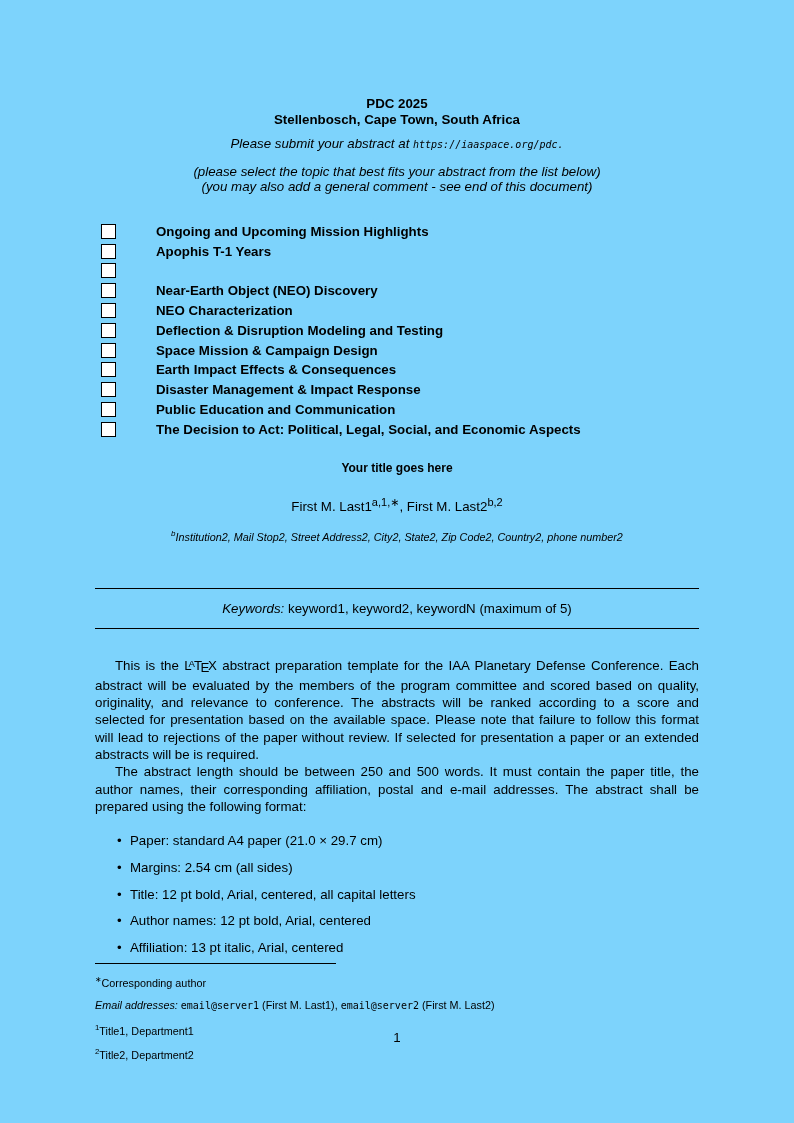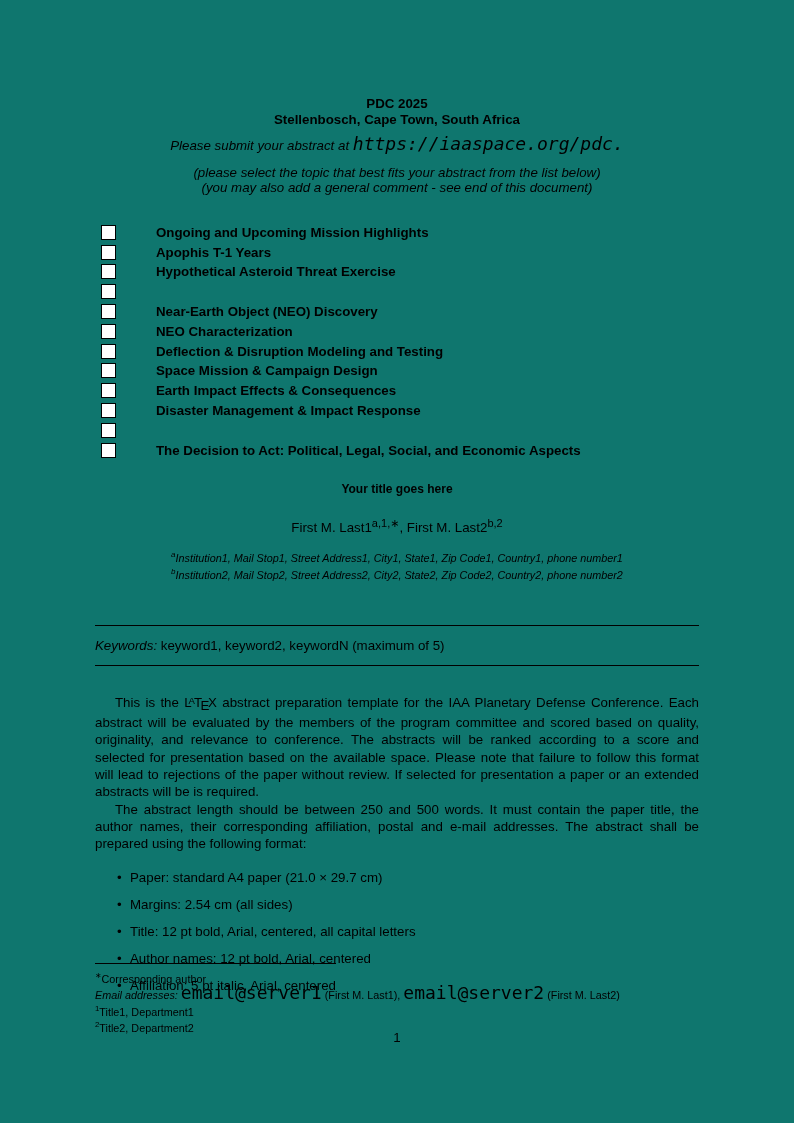--- a/index.html
+++ b/index.html
@@ -1,31 +1,31 @@
 <!DOCTYPE html>
 <html><head>
 <meta charset="utf-8">
 <style>
   html,body { margin:0; padding:0; background:#e8e8e8; }
   .page {
     position: relative;
     width: 794px;
     height: 1123px;
     margin: 0 auto;
-    background: #0f766e;
+    background: #7dd3fc;
     color: #000000;
     font-family: "Liberation Sans", sans-serif;
     font-size: 13.3px;
     box-sizing: border-box;
     padding: 96px 95px 0 95px;
     overflow: hidden;
   }
   .center { text-align: center; }
   .it { font-style: italic; }
-  .mono { font-family: "DejaVu Sans Mono", "Liberation Mono", monospace; font-size: 18px; }
+  .mono { font-family: "DejaVu Sans Mono", "Liberation Mono", monospace; font-size: 10px; }
 
   .header-line { font-weight: bold; line-height: 15.5px; }
   .submit-line { font-style: italic; margin-top: 9px; line-height: 16px; }
   .note-line { font-style: italic; line-height: 15px; }
   .note-first { margin-top: 11px; }
 
   .topics { margin-top: 25px; }
   .topic-row { display: flex; align-items: flex-end; height: 19.8px; gap: 30px; }
   .checkbox {
     width: 15px; height: 15px;
@@ -39,38 +39,38 @@
   .topic-label { font-weight: bold; white-space: nowrap; }
 
   .doc-title { margin-top: 24px; font-size: 12px; font-weight: bold; text-align: center; }
   .authors { margin-top: 21px; text-align: center; }
   .authors sup { font-size: 11px; }
   .affiliations { margin-top: 13px; text-align: center; font-style: italic; font-size: 10.8px; line-height: 14px; }
   .affiliations sup { font-size: 8px; }
 
   .rule { border: none; border-top: 1px solid #000; margin: 0; }
   .rule-top { margin-top: 44px; }
-  .keywords-line { padding: 12px 0 12px 0; }
+  .keywords-line { padding: 12px 0 12px 0; text-align: center; }
 
   .body-par {
     margin: 0; padding: 0;
     text-align: justify;
     line-height: 17.3px;
     text-indent: 20px;
   }
   .par-first { margin-top: 26px; }
 
   .latex-a { font-size: 0.72em; vertical-align: 0.3em; margin-left: -0.33em; margin-right: -0.1em; }
   .latex-e { vertical-align: -0.21em; margin-left: -0.11em; margin-right: -0.1em; }
 
   .bullets { list-style: none; margin: 17px 0 0 0; padding: 0 0 0 22px; }
   .bullets li { position: relative; padding-left: 13px; margin-bottom: 9.5px; line-height: 17.3px; }
   .bullets li::before { content: "•"; position: absolute; left: 0; top: 0; }
 
-  .footnotes { position: absolute; left: 95px; right: 100px; top: 963px; font-size: 10.8px; line-height: 14px; }
+  .footnotes { position: absolute; left: 95px; right: 100px; top: 963px; font-size: 10.8px; line-height: 22px; }
   .fn-rule { width: 241px; border: none; border-top: 1px solid #000; margin: 0 0 5px 0; }
   .footnotes sup { font-size: 7.8px; }
 
   .page-number { position: absolute; left: 0; right: 0; top: 1030px; text-align: center; }
 </style>
 </head>
 <body>
 
 <div class="page">
 
@@ -83,24 +83,20 @@
   </div>
 
   <div class="topics">
     <div class="topic-row">
         <span class="checkbox"></span>
         <span class="topic-label">Ongoing and Upcoming Mission Highlights</span>
       </div>
     <div class="topic-row">
         <span class="checkbox"></span>
         <span class="topic-label">Apophis T-1 Years</span>
-      </div>
-    <div class="topic-row">
-        <span class="checkbox"></span>
-        <span class="topic-label">Hypothetical Asteroid Threat Exercise</span>
       </div>
     <div class="topic-row">
         <span class="checkbox"></span>
       </div>
     <div class="topic-row">
         <span class="checkbox"></span>
         <span class="topic-label">Near-Earth Object (NEO) Discovery</span>
       </div>
     <div class="topic-row">
         <span class="checkbox"></span>
@@ -117,50 +113,50 @@
     <div class="topic-row">
         <span class="checkbox"></span>
         <span class="topic-label">Earth Impact Effects &amp; Consequences</span>
       </div>
     <div class="topic-row">
         <span class="checkbox"></span>
         <span class="topic-label">Disaster Management &amp; Impact Response</span>
       </div>
     <div class="topic-row">
         <span class="checkbox"></span>
+        <span class="topic-label">Public Education and Communication</span>
       </div>
     <div class="topic-row">
         <span class="checkbox"></span>
         <span class="topic-label">The Decision to Act: Political, Legal, Social, and Economic Aspects</span>
       </div>
   </div>
 
   <div class="doc-title">Your title goes here</div>
 
   <div class="authors"><span>First M. Last1</span><sup>a,1,∗</sup><span>, </span><span>First M. Last2</span><sup>b,2</sup></div>
 
   <div class="affiliations">
-    <div><sup>a</sup><span>Institution1, Mail Stop1, Street Address1, City1, State1, Zip Code1, Country1, phone number1</span></div>
     <div><sup>b</sup><span>Institution2, Mail Stop2, Street Address2, City2, State2, Zip Code2, Country2, phone number2</span></div>
   </div>
 
   <hr class="rule rule-top">
   <div class="keywords-line"><span class="it">Keywords: </span><span>keyword1, keyword2, keywordN (maximum of 5)</span></div>
   <hr class="rule">
 
   <p class="body-par par-first"><span>This is the </span><span><span>L</span><span class="latex-a">A</span><span>T</span><span class="latex-e">E</span><span>X</span></span><span> abstract preparation template for the IAA Planetary Defense Conference. Each abstract will be evaluated by the members of the program committee and scored based on quality, originality, and relevance to conference. The abstracts will be ranked according to a score and selected for presentation based on the available space. Please note that failure to follow this format will lead to rejections of the paper without review. If selected for presentation a paper or an extended abstracts will be is required.</span></p>
 
   <p class="body-par">The abstract length should be between 250 and 500 words. It must contain the paper title, the author names, their corresponding affiliation, postal and e-mail addresses. The abstract shall be prepared using the following format:</p>
 
   <ul class="bullets">
     <li>Paper: standard A4 paper (21.0 × 29.7 cm)</li>
     <li>Margins: 2.54 cm (all sides)</li>
     <li>Title: 12 pt bold, Arial, centered, all capital letters</li>
     <li>Author names: 12 pt bold, Arial, centered</li>
-    <li>Affiliation: 5 pt italic, Arial, centered</li>
+    <li>Affiliation: 13 pt italic, Arial, centered</li>
   </ul>
 
   <div class="footnotes">
     <hr class="fn-rule">
     <div><sup>∗</sup><span>Corresponding author</span></div>
     <div><span class="it">Email addresses: </span><span class="mono">email@server1</span><span> (First M. Last1), </span><span class="mono">email@server2</span><span> (First M. Last2)</span></div>
     <div><sup>1</sup><span>Title1, Department1</span></div>
     <div><sup>2</sup><span>Title2, Department2</span></div>
   </div>
 

